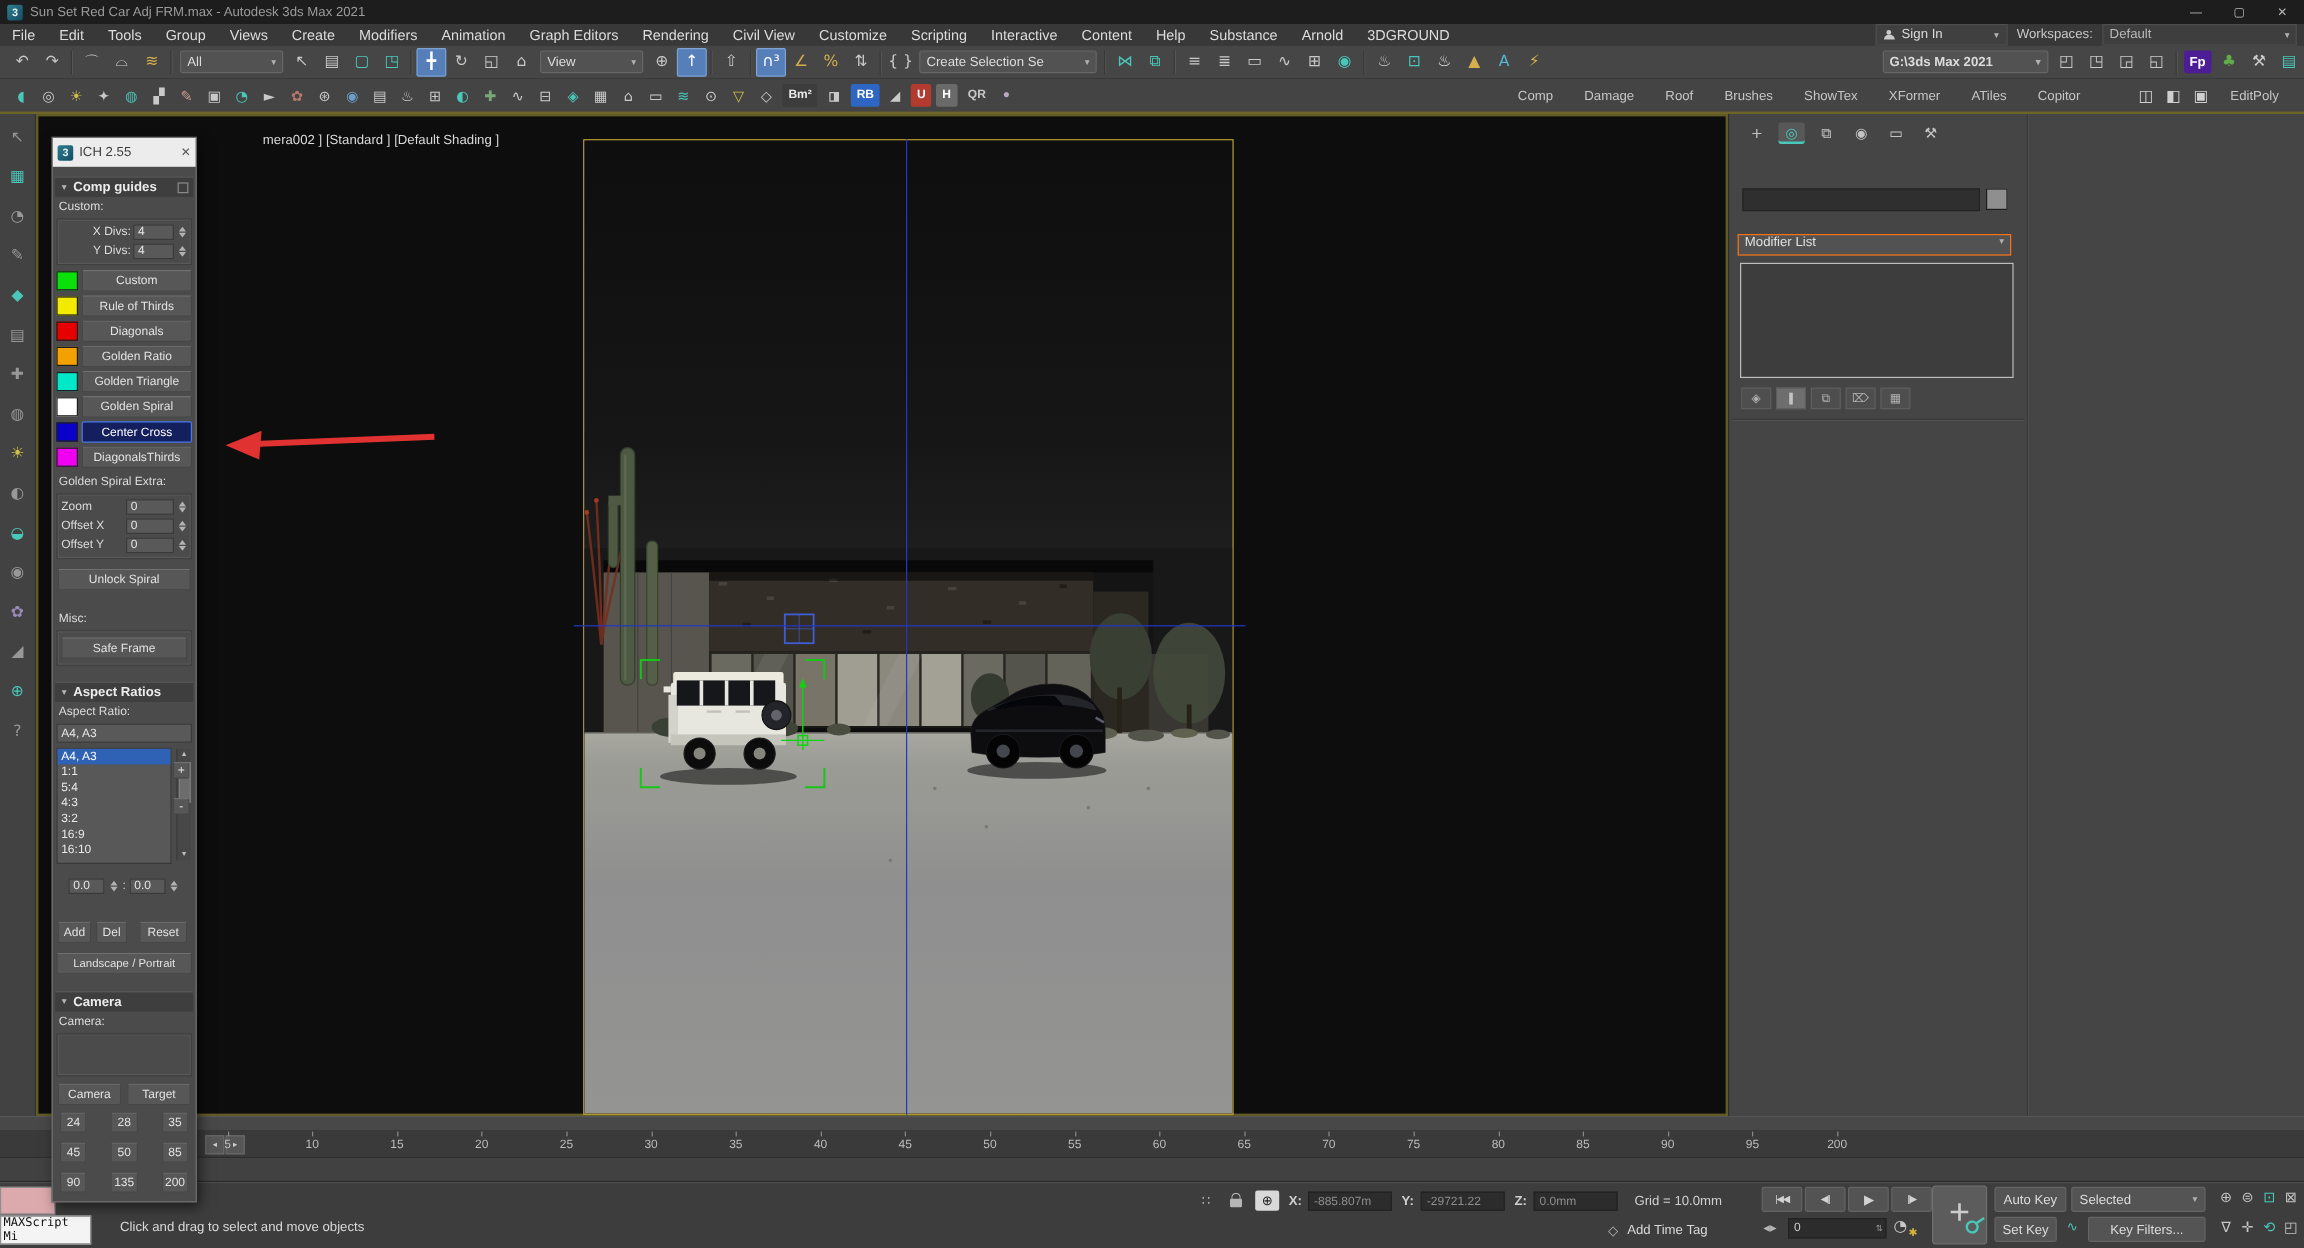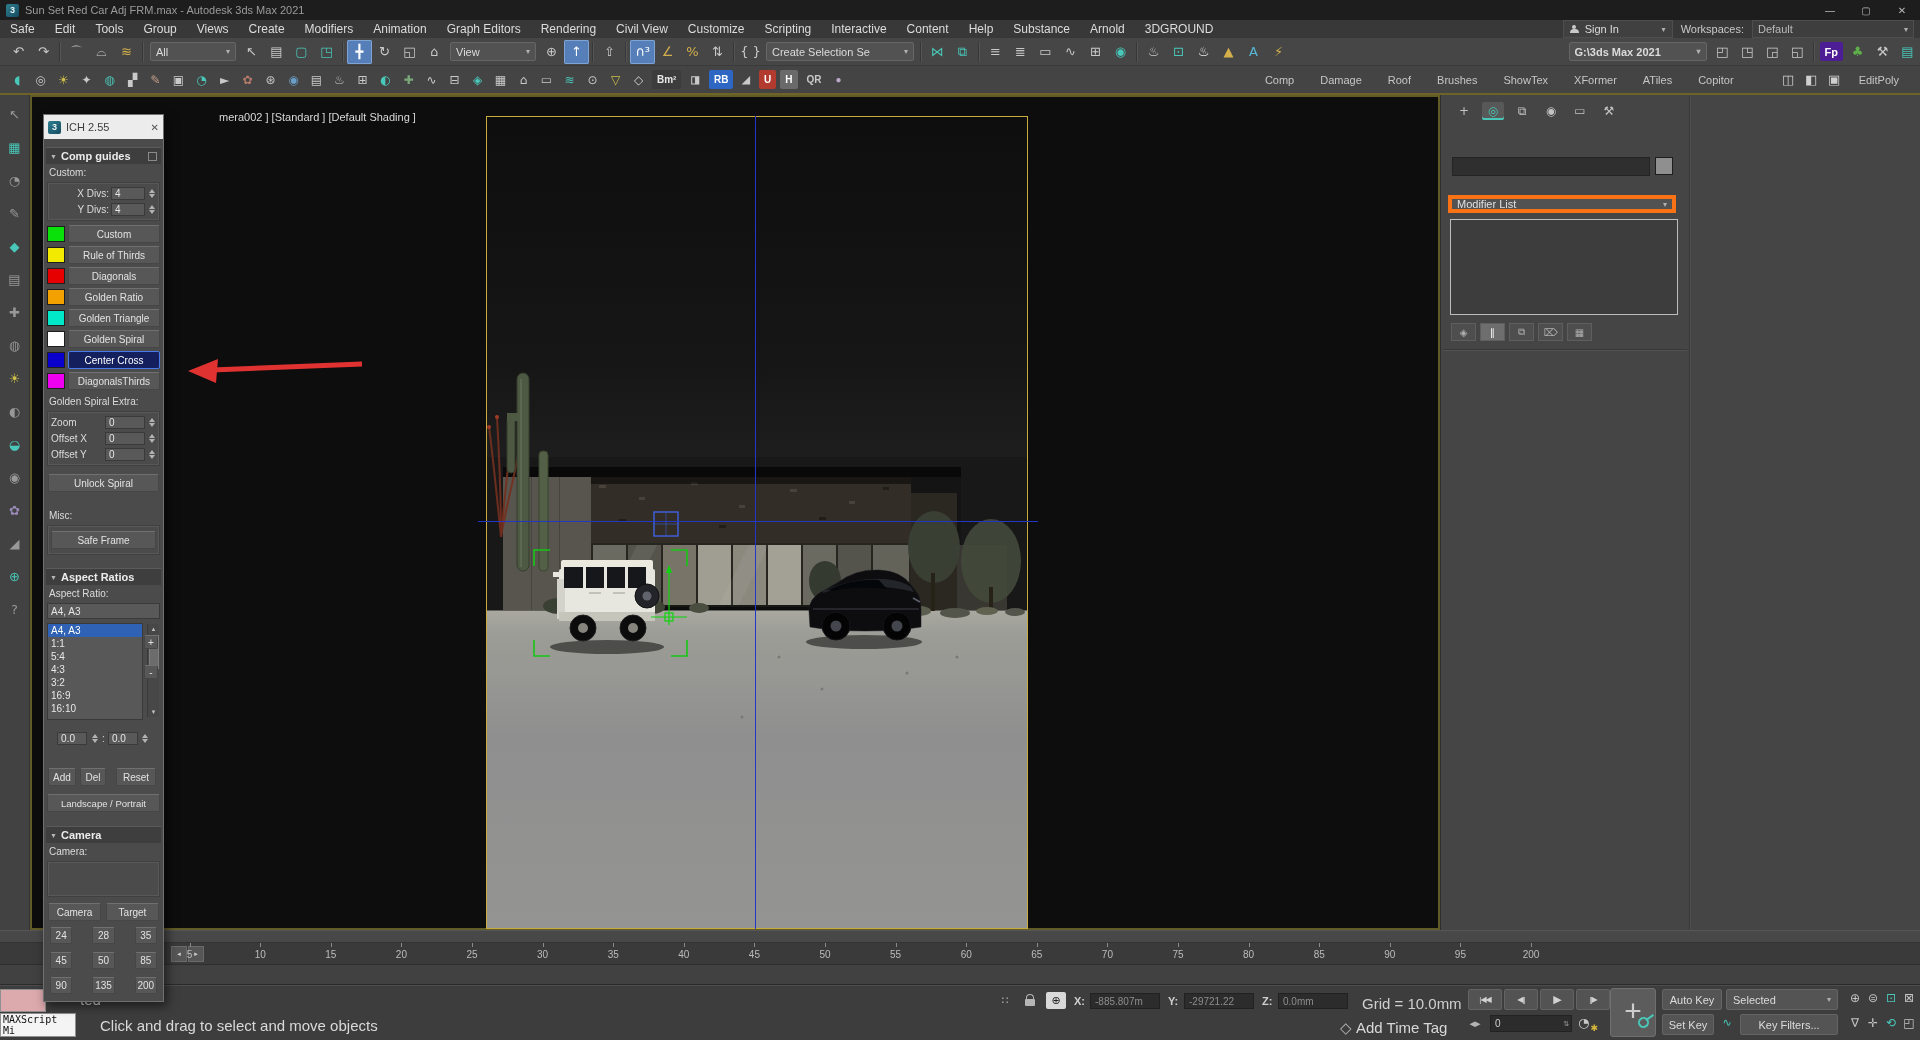--- a/index.html
+++ b/index.html
@@ -96,22 +96,22 @@
   .addrow{display:flex;gap:4px;margin:22px 4px 0;}
   .fgrid{display:grid;grid-template-columns:repeat(3,1fr);gap:8px 20px;margin:6px 6px 0;}
   
   .cmd{position:absolute;left:1440px;top:95px;width:480px;height:835px;background:#454545;border-left:1px solid #2d2d2d;box-sizing:border-box;}
   .cmdtabs{position:absolute;left:12px;top:7px;display:flex;gap:7px;}
   .ctab{width:22px;height:18px;display:flex;align-items:center;justify-content:center;font-family:"DejaVu Sans",sans-serif;
         font-size:12px;color:#c3c3c3;border-radius:2px;}
   .ctab.active{background:#585858;color:#49c7b8;box-shadow:inset 0 -2px 0 #49c7b8;}
   .namefield{position:absolute;left:11px;top:62px;width:196px;height:17px;background:#2f2f2f;border:1px solid #242424;}
   .cswatch{position:absolute;left:214px;top:62px;width:16px;height:16px;background:#8f8f8f;border:1px solid #1d1d1d;}
-  .modlist{position:absolute;left:7px;top:100px;width:228px;height:18px;background:#525252;border:4px solid #f97316;
-           display:flex;align-items:center;justify-content:space-between;padding:0 5px;font-size:11px;color:#e0e0e0;box-sizing:border-box;}
+  .modlist{position:absolute;left:7px;top:100px;width:228px;height:18px;background:#525252;border:1px solid #f97316;
+           display:flex;justify-content:space-between;padding:0 5px;font-size:11px;color:#e0e0e0;box-sizing:border-box;}
   .stack{position:absolute;left:9px;top:124px;width:228px;height:96px;background:#3d3d3d;border:1px solid #bdbdbd;box-sizing:border-box;}
   .stackbtns{position:absolute;left:10px;top:228px;display:flex;gap:4px;}
   .sbtn{width:23px;height:16px;background:#4e4e4e;border:1px solid #5e5e5e;color:#b0b0b0;font-size:10px;
         display:flex;align-items:center;justify-content:center;font-family:"DejaVu Sans",sans-serif;}
   .sbtn.active{background:#6e6e6e;color:#fff;}
   .cmddiv{position:absolute;left:2px;top:254px;width:244px;height:1px;background:#383838;border-bottom:1px solid #525252;}
   .cmdvline{position:absolute;left:248px;top:0;width:1px;height:835px;background:#393939;border-right:1px solid #4e4e4e;}
   
   .tslide{position:absolute;left:0;top:930px;width:1920px;height:13px;background:#484848;border-top:1px solid #565656;border-bottom:1px solid #333;box-sizing:border-box;}
   .ruler{position:absolute;left:0;top:943px;width:1920px;height:22px;background:#3a3a3a;border-bottom:1px solid #2e2e2e;box-sizing:border-box;}
@@ -120,21 +120,21 @@
   .tnav{position:absolute;left:171px;top:3px;display:flex;gap:1px;}
   .tnavbtn{width:14px;height:14px;background:#565656;border:1px solid #6a6a6a;color:#cfcfcf;font-size:7px;
            display:flex;align-items:center;justify-content:center;}
   .tbar{position:absolute;left:0;top:965px;width:1920px;height:20px;background:#414141;border-bottom:1px solid #2b2b2b;box-sizing:border-box;}
   
   .status{position:absolute;left:0;top:985px;width:1920px;height:55px;background:#3d3d3d;border-top:1px solid #4d4d4d;box-sizing:border-box;}
   .mslpink{position:absolute;left:0;top:3px;width:46px;height:23px;background:#dca9ad;border:1px solid #8f8f8f;box-sizing:border-box;}
   .mslwhite{position:absolute;left:0;top:27px;width:76px;height:24px;background:#f4f4f4;border:1px solid #8f8f8f;
             color:#111;font-family:"DejaVu Sans Mono",monospace;font-size:10px;display:flex;align-items:center;
             padding-left:2px;box-sizing:border-box;}
-  .stattext{position:absolute;font-size:15px;color:#d9d9d9;}
+  .stattext{position:absolute;font-size:11px;color:#d9d9d9;}
   .coordico{position:absolute;top:6px;width:20px;height:17px;display:flex;align-items:center;justify-content:center;
             font-family:"DejaVu Sans",sans-serif;font-size:11px;color:#b5b5b5;}
   .coordico.box{background:#d9d9d9;color:#222;border-radius:2px;}
   .lock{position:absolute;width:10px;height:7px;background:#b5b5b5;border-radius:1px;}
   .lock::before{content:"";position:absolute;left:1px;top:-5px;width:6px;height:5px;border:1.5px solid #b5b5b5;
                 border-bottom:none;border-radius:4px 4px 0 0;}
   .axlabel{position:absolute;top:9px;font-size:11px;font-weight:bold;color:#cfcfcf;}
   .axbox{position:absolute;top:7px;width:70px;height:16px;background:#2c2c2c;border:1px solid #212121;color:#8d8d8d;
          font-size:10px;display:flex;align-items:center;padding-left:4px;box-sizing:border-box;}
   .pbtn{position:absolute;top:3px;width:34px;height:21px;background:#535353;border:1px solid #636363;border-radius:2px;
@@ -166,21 +166,21 @@
     <span>Sun Set Red Car Adj FRM.max - Autodesk 3ds Max 2021</span>
     <div class="winbtns">
       <div class="winbtn">—</div>
       <div class="winbtn">▢</div>
       <div class="winbtn">✕</div>
     </div>
   </div>
 
   <div class="menubar">
     <div id="menu-items" style="display:flex;">
-        <div class="mitem">Safe</div>
+        <div class="mitem">File</div>
         <div class="mitem">Edit</div>
         <div class="mitem">Tools</div>
         <div class="mitem">Group</div>
         <div class="mitem">Views</div>
         <div class="mitem">Create</div>
         <div class="mitem">Modifiers</div>
         <div class="mitem">Animation</div>
         <div class="mitem">Graph Editors</div>
         <div class="mitem">Rendering</div>
         <div class="mitem">Civil View</div>

